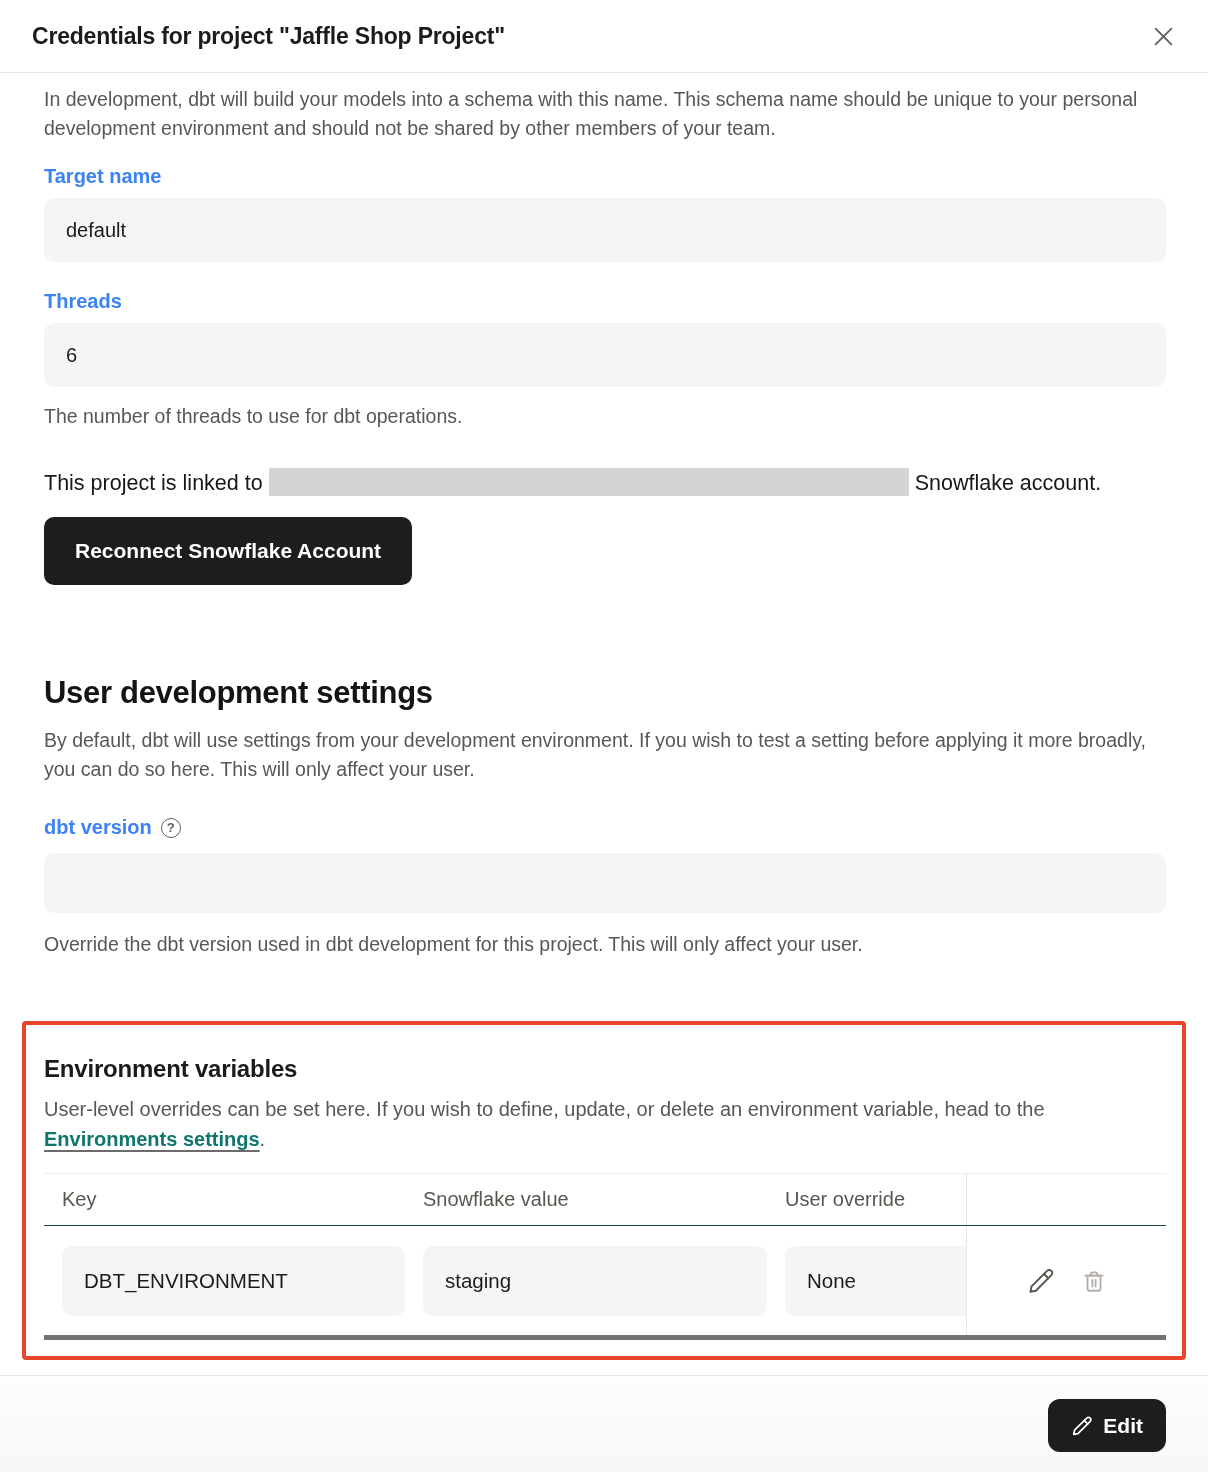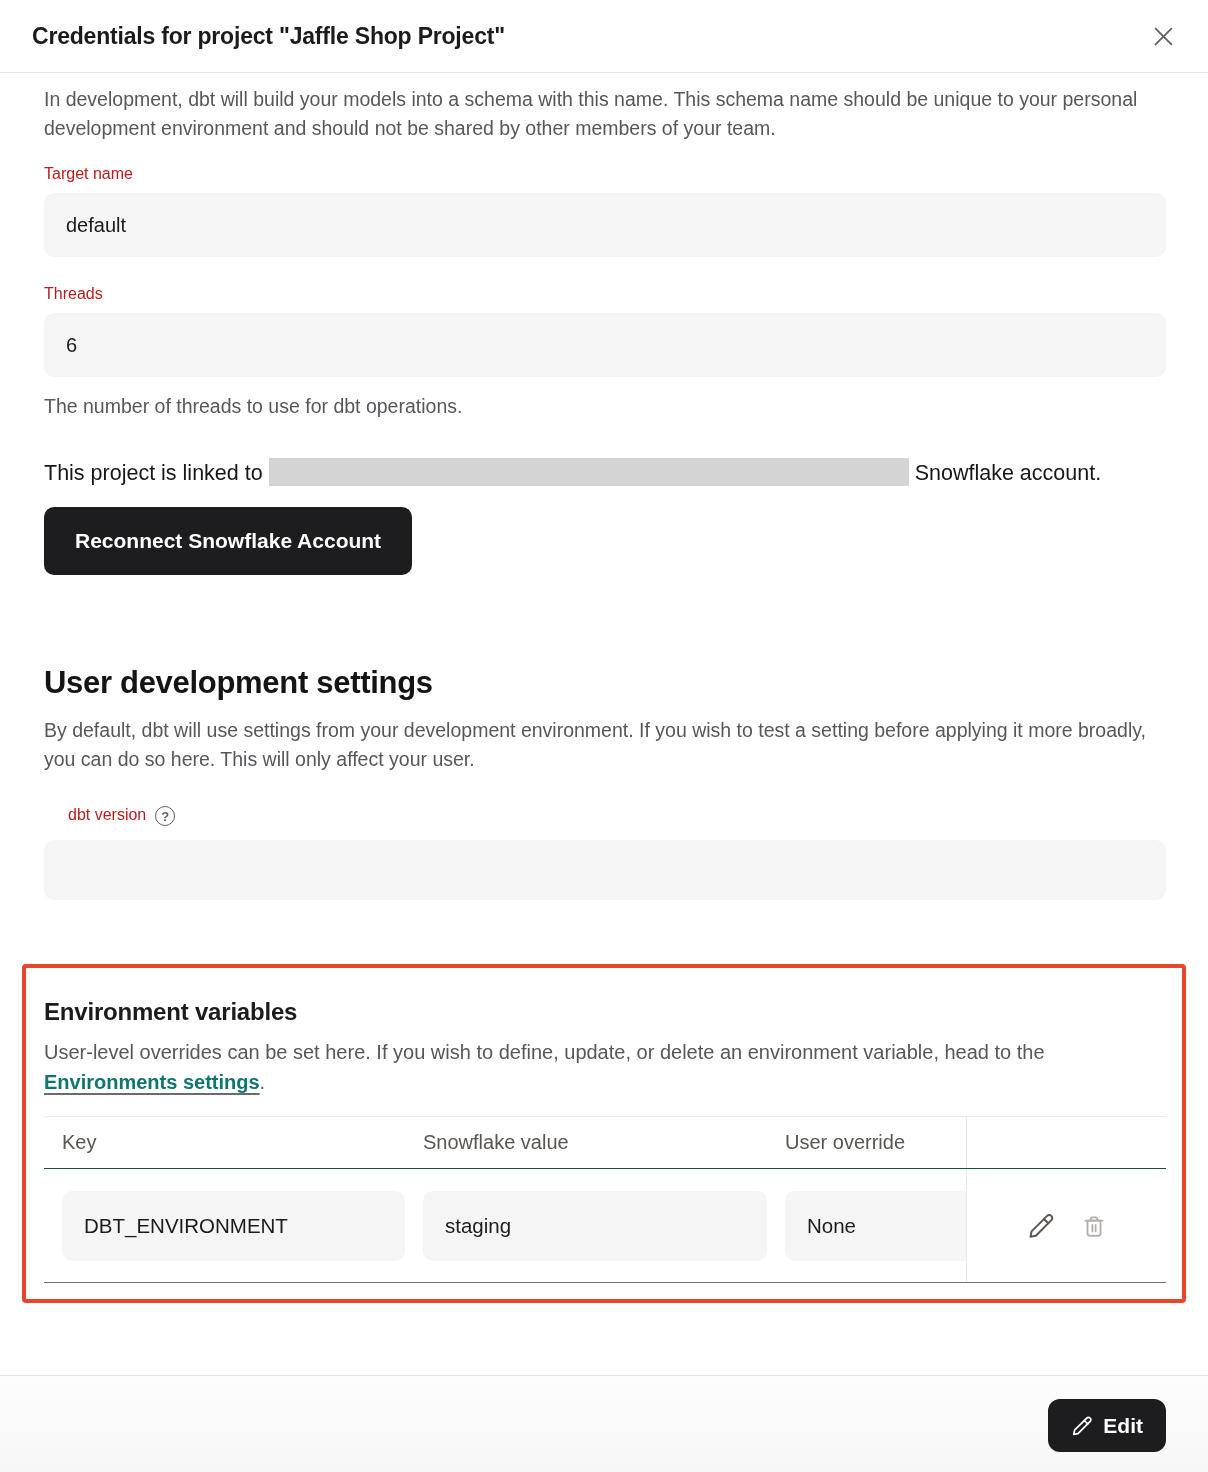--- a/index.html
+++ b/index.html
@@ -33,23 +33,23 @@
   
   .content { padding: 4px 42px 0 44px; }
 
   .intro {
     margin: 0; padding-top: 8px;
     font-size: 19.5px; line-height: 29px; color: #55575b;
   }
 
   .field-label {
     margin: 22px 0 0 0;
-    font-size: 16px; font-weight: 400; color: #b91c1c;
-  }
-  .label-row { display: flex; gap: 9px; margin-top: 32px; margin-left: 24px; }
+    font-size: 20px; font-weight: 700; color: #3b82f6;
+  }
+  .label-row { display: flex; align-items: center; gap: 9px; margin-top: 32px; }
   .label-row .field-label { margin: 0; }
 
   .text-input {
     display: block; width: 100%;
     margin-top: 10px;
     height: 64px;
     background: #f5f5f5;
     border: none; border-radius: 10px;
     padding: 0 22px;
     font-family: "Liberation Sans", sans-serif;
@@ -133,21 +133,21 @@
     border-top: 1px solid #ededed;
     border-bottom: 1px solid #14532d;
     height: 53px; align-items: center;
   }
   .tbl-header .th {
     font-size: 20px; color: #59554f; padding-left: 18px; font-weight: 400;
   }
   .tbl-row {
     display: grid;
     grid-template-columns: 361px 362px 199px 1fr;
-    border-bottom: 1px solid #737373;
+    border-bottom: 5px solid #737373;
     height: 114px; align-items: center;
   }
   .cell { padding-left: 18px; height: 100%; display: flex; align-items: center; }
   .actions-cell {
     border-left: 1px solid #e9e9e9;
     height: 100%;
     display: flex; align-items: center; justify-content: center; gap: 26px;
   }
   .tbl-header .actions-head { border-left: 1px solid #e9e9e9; height: 100%; }
   .value-pill {
@@ -216,20 +216,21 @@
     </button>
 
     <h2 class="section-title">User development settings</h2>
     <p class="section-desc">By default, dbt will use settings from your development environment. If you wish to test a setting before applying it more broadly, you can do so here. This will only affect your user.</p>
 
     <div class="label-row">
       <div class="field-label">dbt version</div>
       <span class="help-icon">?</span>
     </div>
     <input class="text-input small" type="text" readonly="" value="" style="">
+    <p class="helper" style="margin-top:18px">Override the dbt version used in dbt development for this project. This will only affect your user.</p>
 
     <div class="env-box">
       <h3 class="env-title">Environment variables</h3>
       <p class="env-desc"><span>User-level overrides can be set here. If you wish to define, update, or delete an environment variable, head to the </span><a class="env-link">Environments settings</a><span>.</span></p>
 
       <div class="env-table">
         <div class="tbl-header">
           <div class="th">Key</div>
           <div class="th">Snowflake value</div>
           <div class="th">User override</div>

